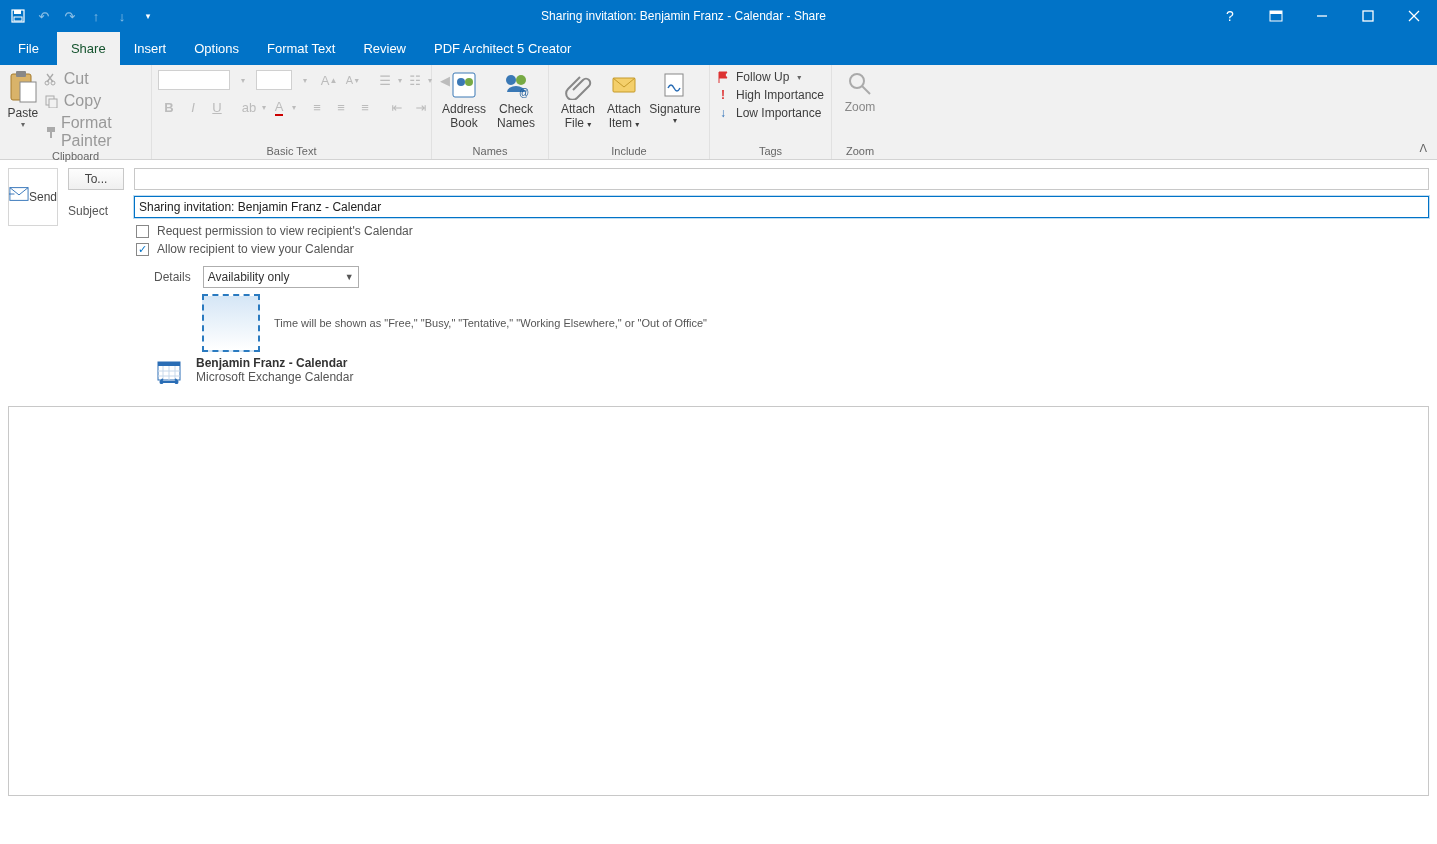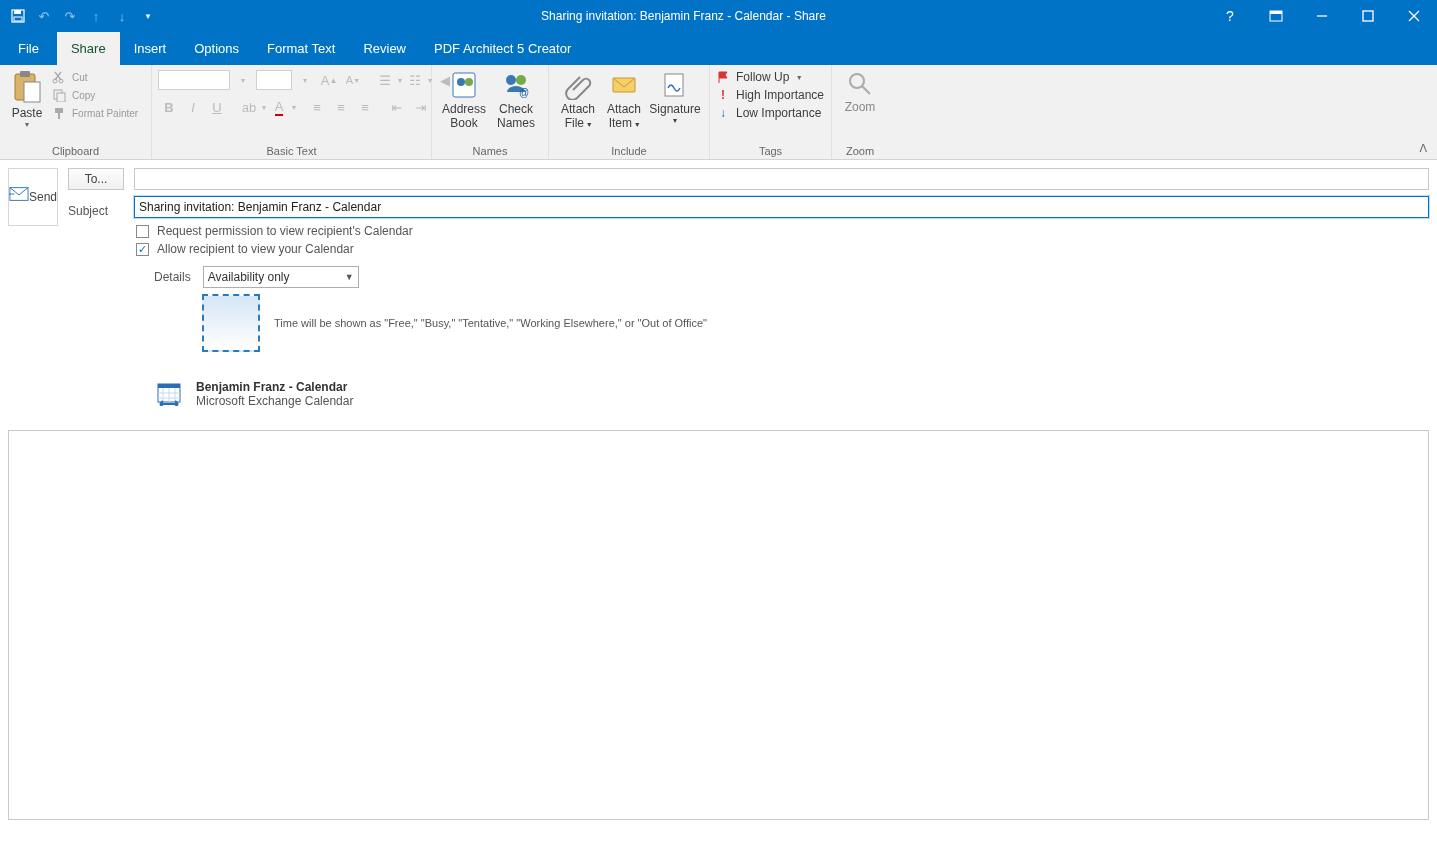--- a/index.html
+++ b/index.html
@@ -25,21 +25,21 @@
   .group { border-right: 1px solid #e1e1e1; display: flex; flex-direction: column; height: 94px; }
   .group-body { flex: 1; display: flex; align-items: flex-start; padding: 3px 6px 0; }
   .group-label { text-align: center; font-size: 11px; color: #666; padding-bottom: 2px; position: relative; }
 
   
   .paste-btn { width: 42px; text-align: center; }
   .paste-btn .icon { width: 30px; height: 34px; margin: 2px auto 2px; display: block; }
   .paste-label { font-size: 12px; color: #3e3e3e; }
   .paste-arrow { font-size: 8px; color: #666; }
   .clip-right { display: flex; flex-direction: column; gap: 4px; padding-left: 4px; padding-top: 2px; }
-  .clip-item { display: flex; align-items: center; gap: 6px; font-size: 10px; color: #999; }
+  .clip-item { display: flex; align-items: center; gap: 6px; font-size: 16px; color: #999; }
 
   
   .basictext { width: 280px; }
   .bt-row { display: flex; align-items: center; gap: 2px; padding: 2px 0; }
   .bt-row > * { color: #bcbcbc; }
   .fontbox { border: 1px solid #d0d0d0; background: #fff; height: 20px; }
   .font-name { width: 72px; }
   .font-size { width: 36px; }
   .mini { width: 22px; height: 20px; display: flex; align-items: center; justify-content: center; font-size: 13px; }
 
@@ -74,21 +74,21 @@
   .chk { width: 13px; height: 13px; border: 1px solid #888; display: flex; align-items: center; justify-content: center; font-size: 11px; color: #0173c7; }
 
   .details-row { display: flex; align-items: center; margin: 10px 0 6px 86px; gap: 12px; }
   .details-row .dlabel { font-size: 12px; color: #555; }
   .combo { width: 156px; height: 22px; border: 1px solid #aeaeae; display: flex; align-items: center; justify-content: space-between; padding: 0 4px; font-size: 12px; color: #333; background: #fff; }
 
   .preview-row { display: flex; align-items: center; margin-left: 134px; gap: 14px; }
   .preview-box { width: 58px; height: 58px; border: 2px dashed #2a7ac0; background: linear-gradient(#d5e6f6,#fff); }
   .hint { font-size: 11px; color: #555; }
 
-  .cal-row { display: flex; align-items: flex-start; margin: 28px 0 8px 88px; gap: 14px; }
+  .cal-row { display: flex; align-items: flex-end; margin: 4px 0 8px 88px; gap: 14px; }
   .cal-name { font-weight: bold; font-size: 12px; color: #333; }
   .cal-sub { font-size: 12px; color: #555; }
 
   .body-area { margin: 6px 8px 8px; border: 1px solid #c8c8c8; height: 390px; background: #fff; }
 </style>
 </head>
 <body>
 
 <div class="titlebar">
   <div class="qat">

